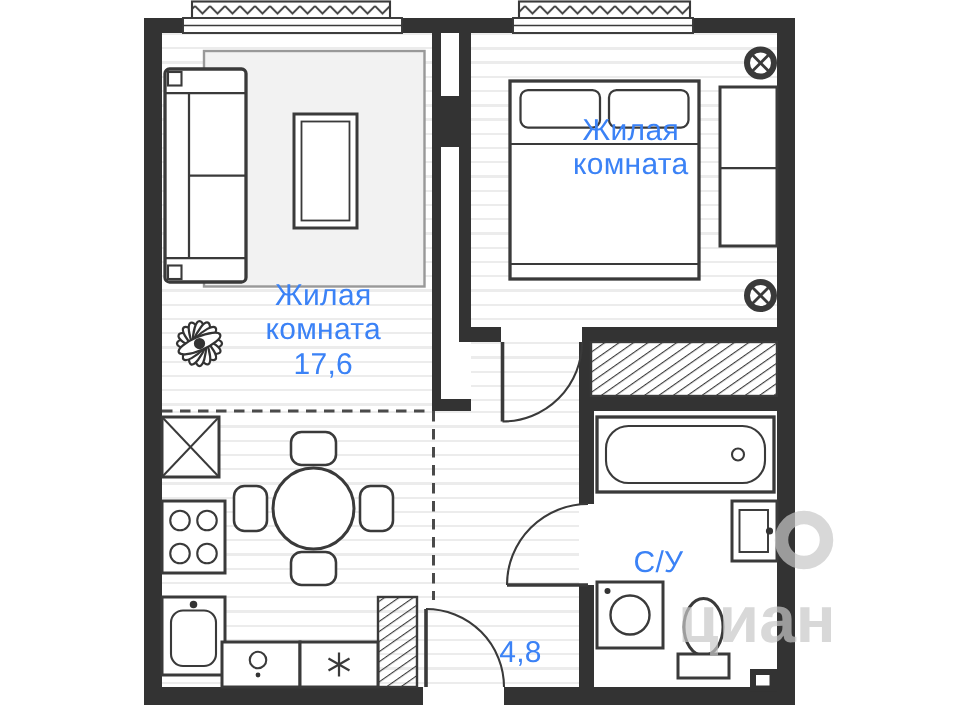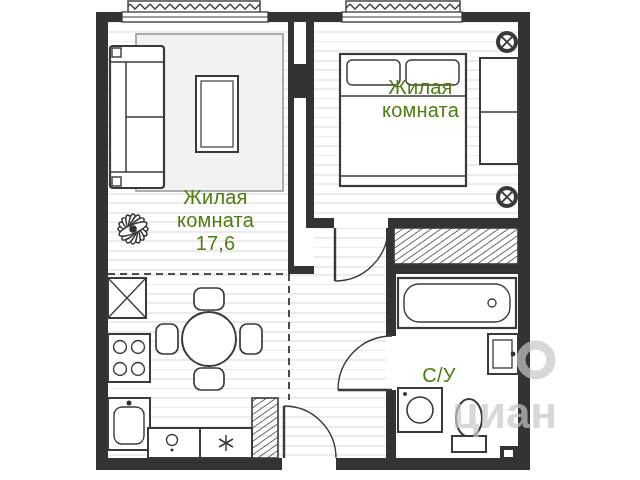--- a/index.html
+++ b/index.html
@@ -6,21 +6,21 @@
   .plan{
     position:relative;width:640px;height:480px;background:#ffffff;
     font-family:"Liberation Sans",sans-serif;overflow:hidden;
   }
   .floor{
     position:absolute;
     background:repeating-linear-gradient(180deg,#ececec 0px,#ececec 1.5px,#ffffff 1.5px,#ffffff 9.5px);
   }
   svg.overlay{position:absolute;left:0;top:0;}
   .room-label{
-    position:absolute;text-align:center;color:#4d7c0f;
+    position:absolute;text-align:center;color:#3b82f6;
     font-size:20px;line-height:23px;letter-spacing:.2px;
   }
 </style>
 </head>
 <body>
 
 <div class="plan">
 
   <div class="floor" style="left:108px;top:22px;width:180px;height:252px;"></div>
   <div class="floor" style="left:314px;top:22px;width:204px;height:196px;"></div>
@@ -216,18 +216,21 @@
     <div>комната</div>
     <div>17,6</div>
   </div>
 
   <div class="room-label" style="left:343px;top:76px;width:155px;">
     <div>Жилая</div>
     <div>комната</div>
   </div>
 
 
+  <div class="room-label" style="left:317px;top:424px;width:60px;">
+    <div>4,8</div>
+  </div>
 
   <div class="room-label" style="left:403px;top:336px;width:72px;margin-top:28px;">
     <div>С/У</div>
   </div>
 
 </div>
 
 </body></html>

